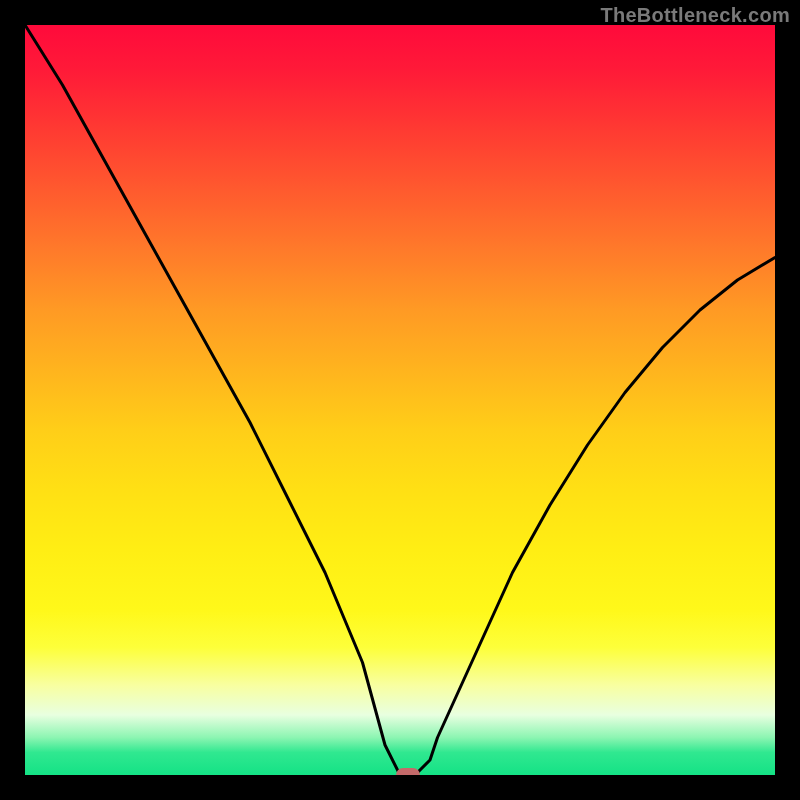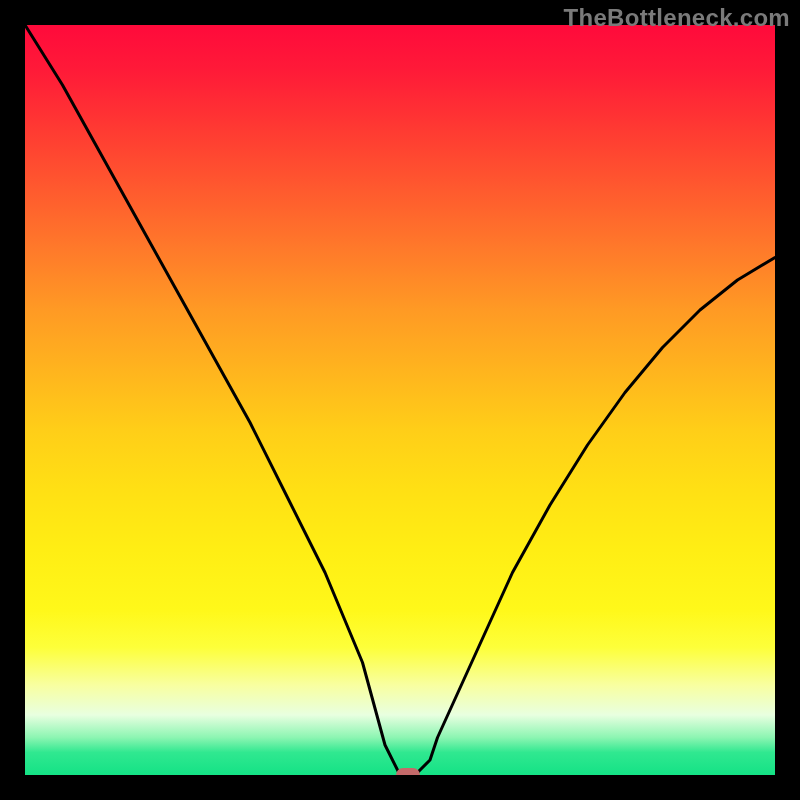--- a/index.html
+++ b/index.html
@@ -14,21 +14,21 @@
   .frame {
     position: relative;
     width: 800px;
     height: 800px;
     background: #000;
   }
   .watermark {
     position: absolute;
     top: 4px;
     right: 10px;
-    font-size: 24px;
+    font-size: 20px;
     font-weight: bold;
     color: #7a7a7a;
     letter-spacing: 0.3px;
     z-index: 10;
   }
   .plot {
     position: absolute;
     left: 25px;
     top: 25px;
     width: 750px;

